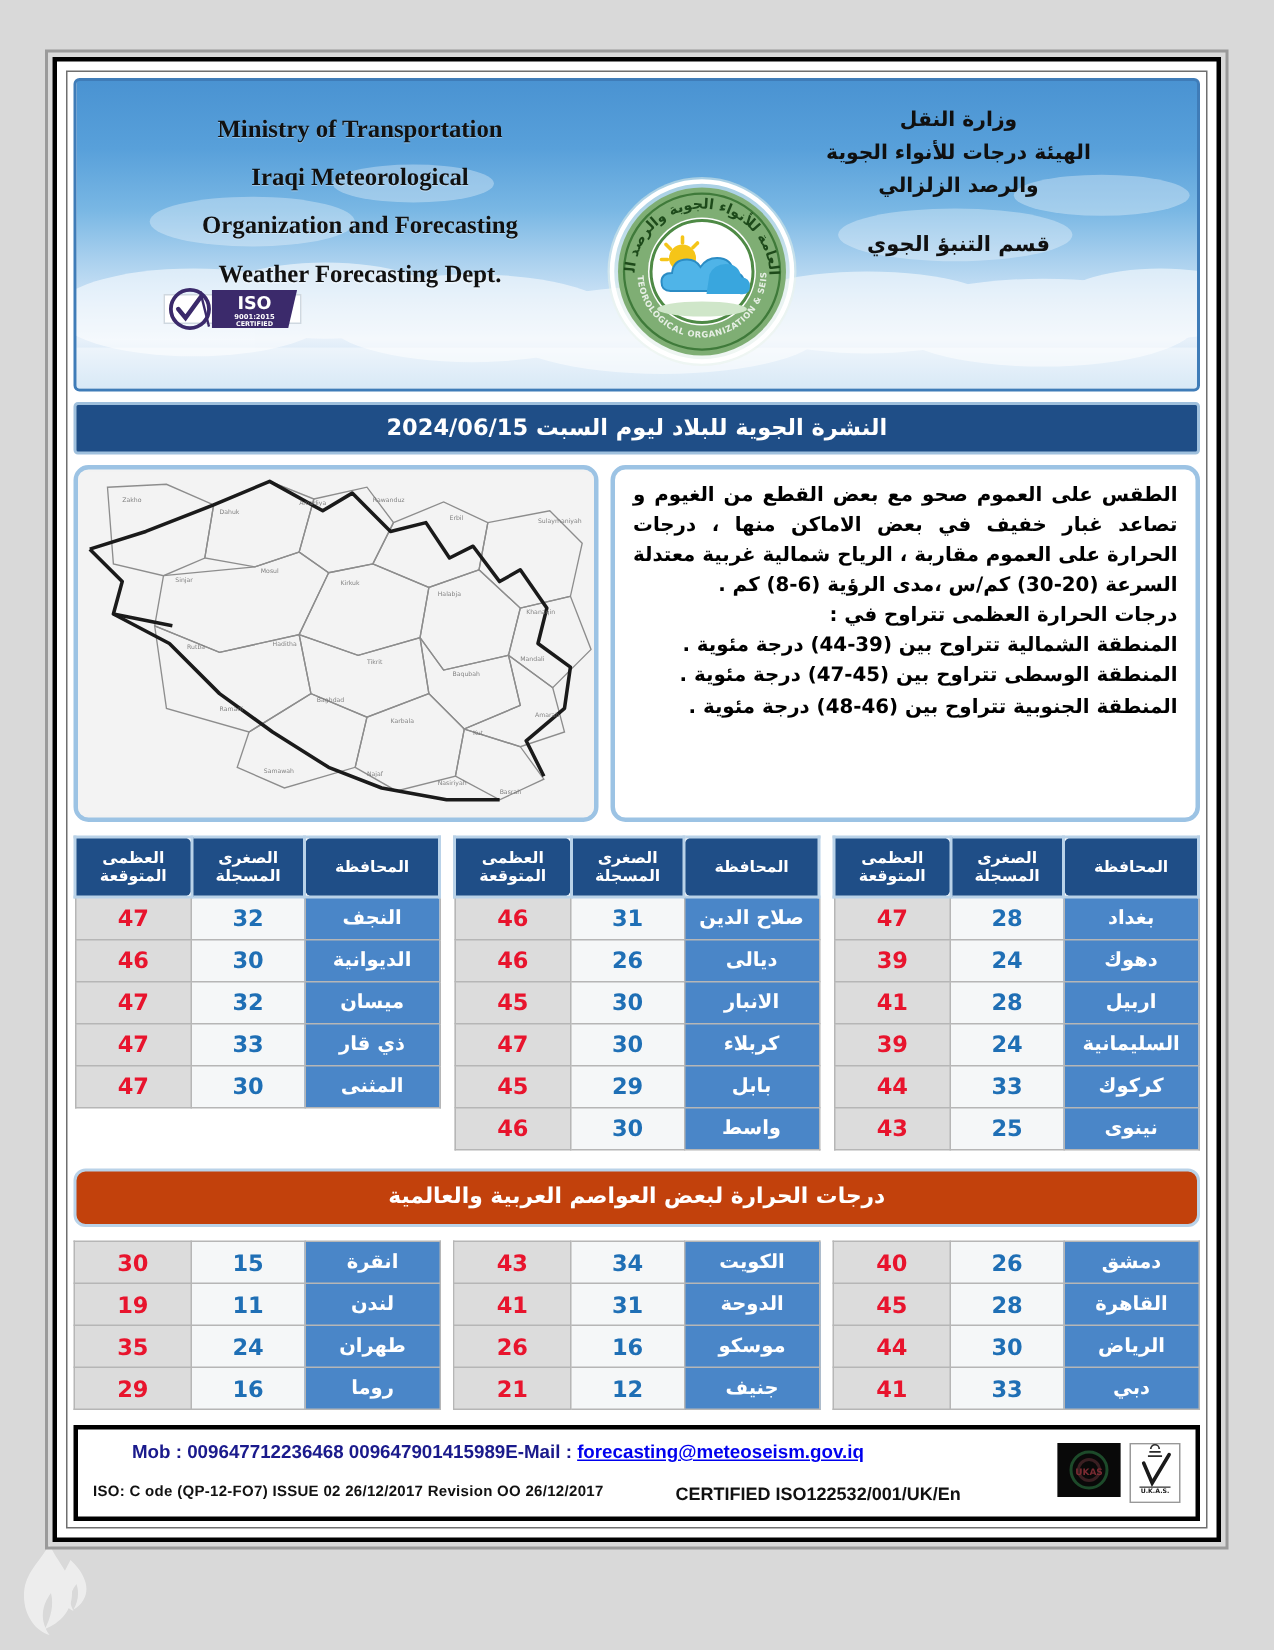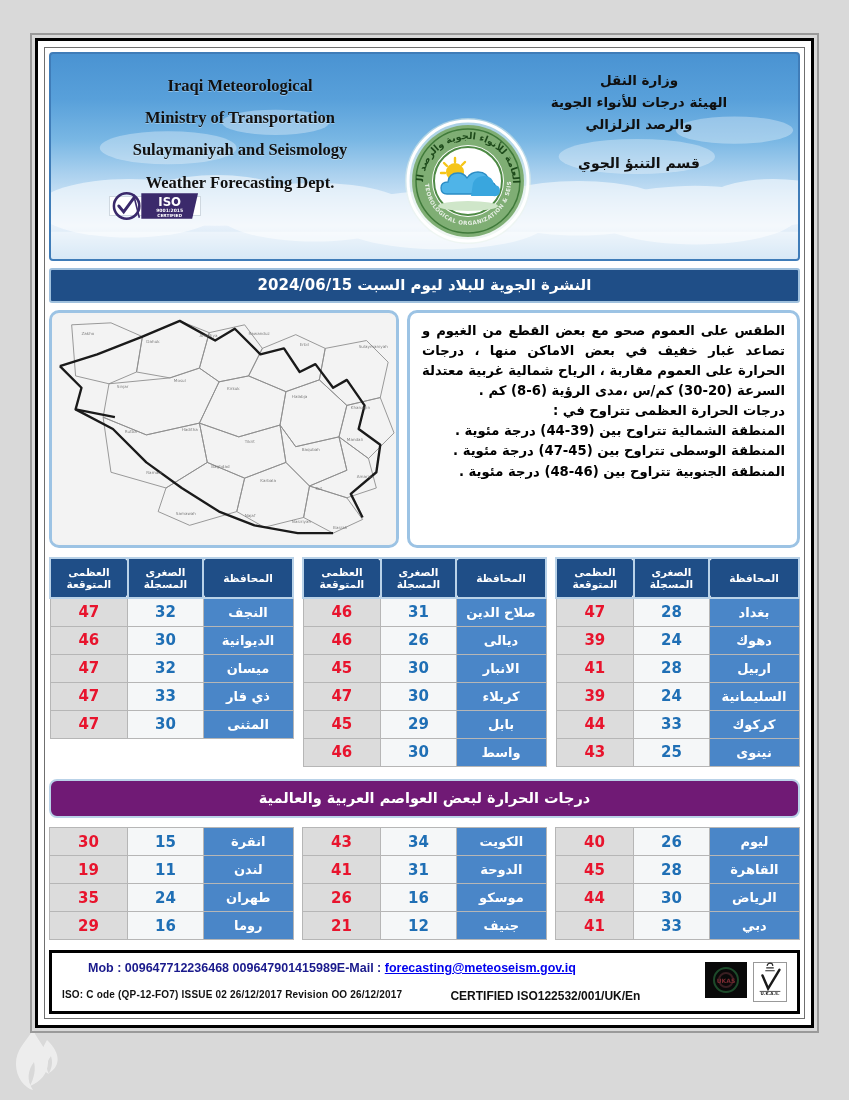--- a/index.html
+++ b/index.html
@@ -130,21 +130,21 @@
     background: #4a86c8; color: #ffffff;
     font-size: 13px; width: 37%; direction: rtl;
   }
   td.tmin { background: #f5f7f8; color: #1f6fb5; font-size: 15px; width: 31%; }
   td.tmax { background: #dcdcdc; color: #e8142d; font-size: 15px; width: 32%; }
   .hdr-prov { width: 37%; } .hdr-min { width: 31%; } .hdr-max { width: 32%; }
 
   
   .world-banner {
     margin-top: 12px; height: 40px;
-    background: #701a75;
+    background: #c2410c;
     border: 2px solid #b9d2e8; border-radius: 8px;
     display: flex; align-items: center; justify-content: center;
     color: #fff; font-weight: bold; font-size: 14.5px;
     font-family: "DejaVu Sans", sans-serif; direction: rtl;
   }
 
   
   .footer {
     margin-top: 10px; flex: 1;
     border: 3px solid #000; background: #fff;
@@ -189,23 +189,23 @@
       <g fill="#ffffff" opacity="0.32">
         <ellipse cx="120" cy="96" rx="70" ry="17"></ellipse>
         <ellipse cx="230" cy="70" rx="55" ry="13"></ellipse>
         <ellipse cx="600" cy="105" rx="80" ry="18"></ellipse>
         <ellipse cx="700" cy="78" rx="60" ry="14"></ellipse>
       </g>
       <rect x="0" y="182" width="765" height="30" fill="#ffffff" opacity="0.42"></rect>
     </svg>
 
     <div class="header-en">
+      <div>Ministry of Transportation</div>
       <div>Iraqi Meteorological</div>
-      <div>Ministry of Transportation</div>
-      <div>Sulaymaniyah and Seismology</div>
+      <div>Organization and Forecasting</div>
       <div>Weather Forecasting Dept.</div>
     </div>
 
     <div class="header-ar">
       <div>وزارة النقل</div>
       <div>الهيئة درجات للأنواء الجوية</div>
       <div>والرصد الزلزالي</div>
       <div class="dept">قسم التنبؤ الجوي</div>
     </div>
 
@@ -509,21 +509,21 @@
               </tr>
       </tbody>
           </table>
     </div>
     <div class="tbl-col">
       <table class="wx">
             <tbody>
         <tr>
                 <td class="tmax">40</td>
                 <td class="tmin">26</td>
-                <td class="prov">ليوم</td>
+                <td class="prov">دمشق</td>
               </tr>
         <tr>
                 <td class="tmax">45</td>
                 <td class="tmin">28</td>
                 <td class="prov">القاهرة</td>
               </tr>
         <tr>
                 <td class="tmax">44</td>
                 <td class="tmin">30</td>
                 <td class="prov">الرياض</td>

